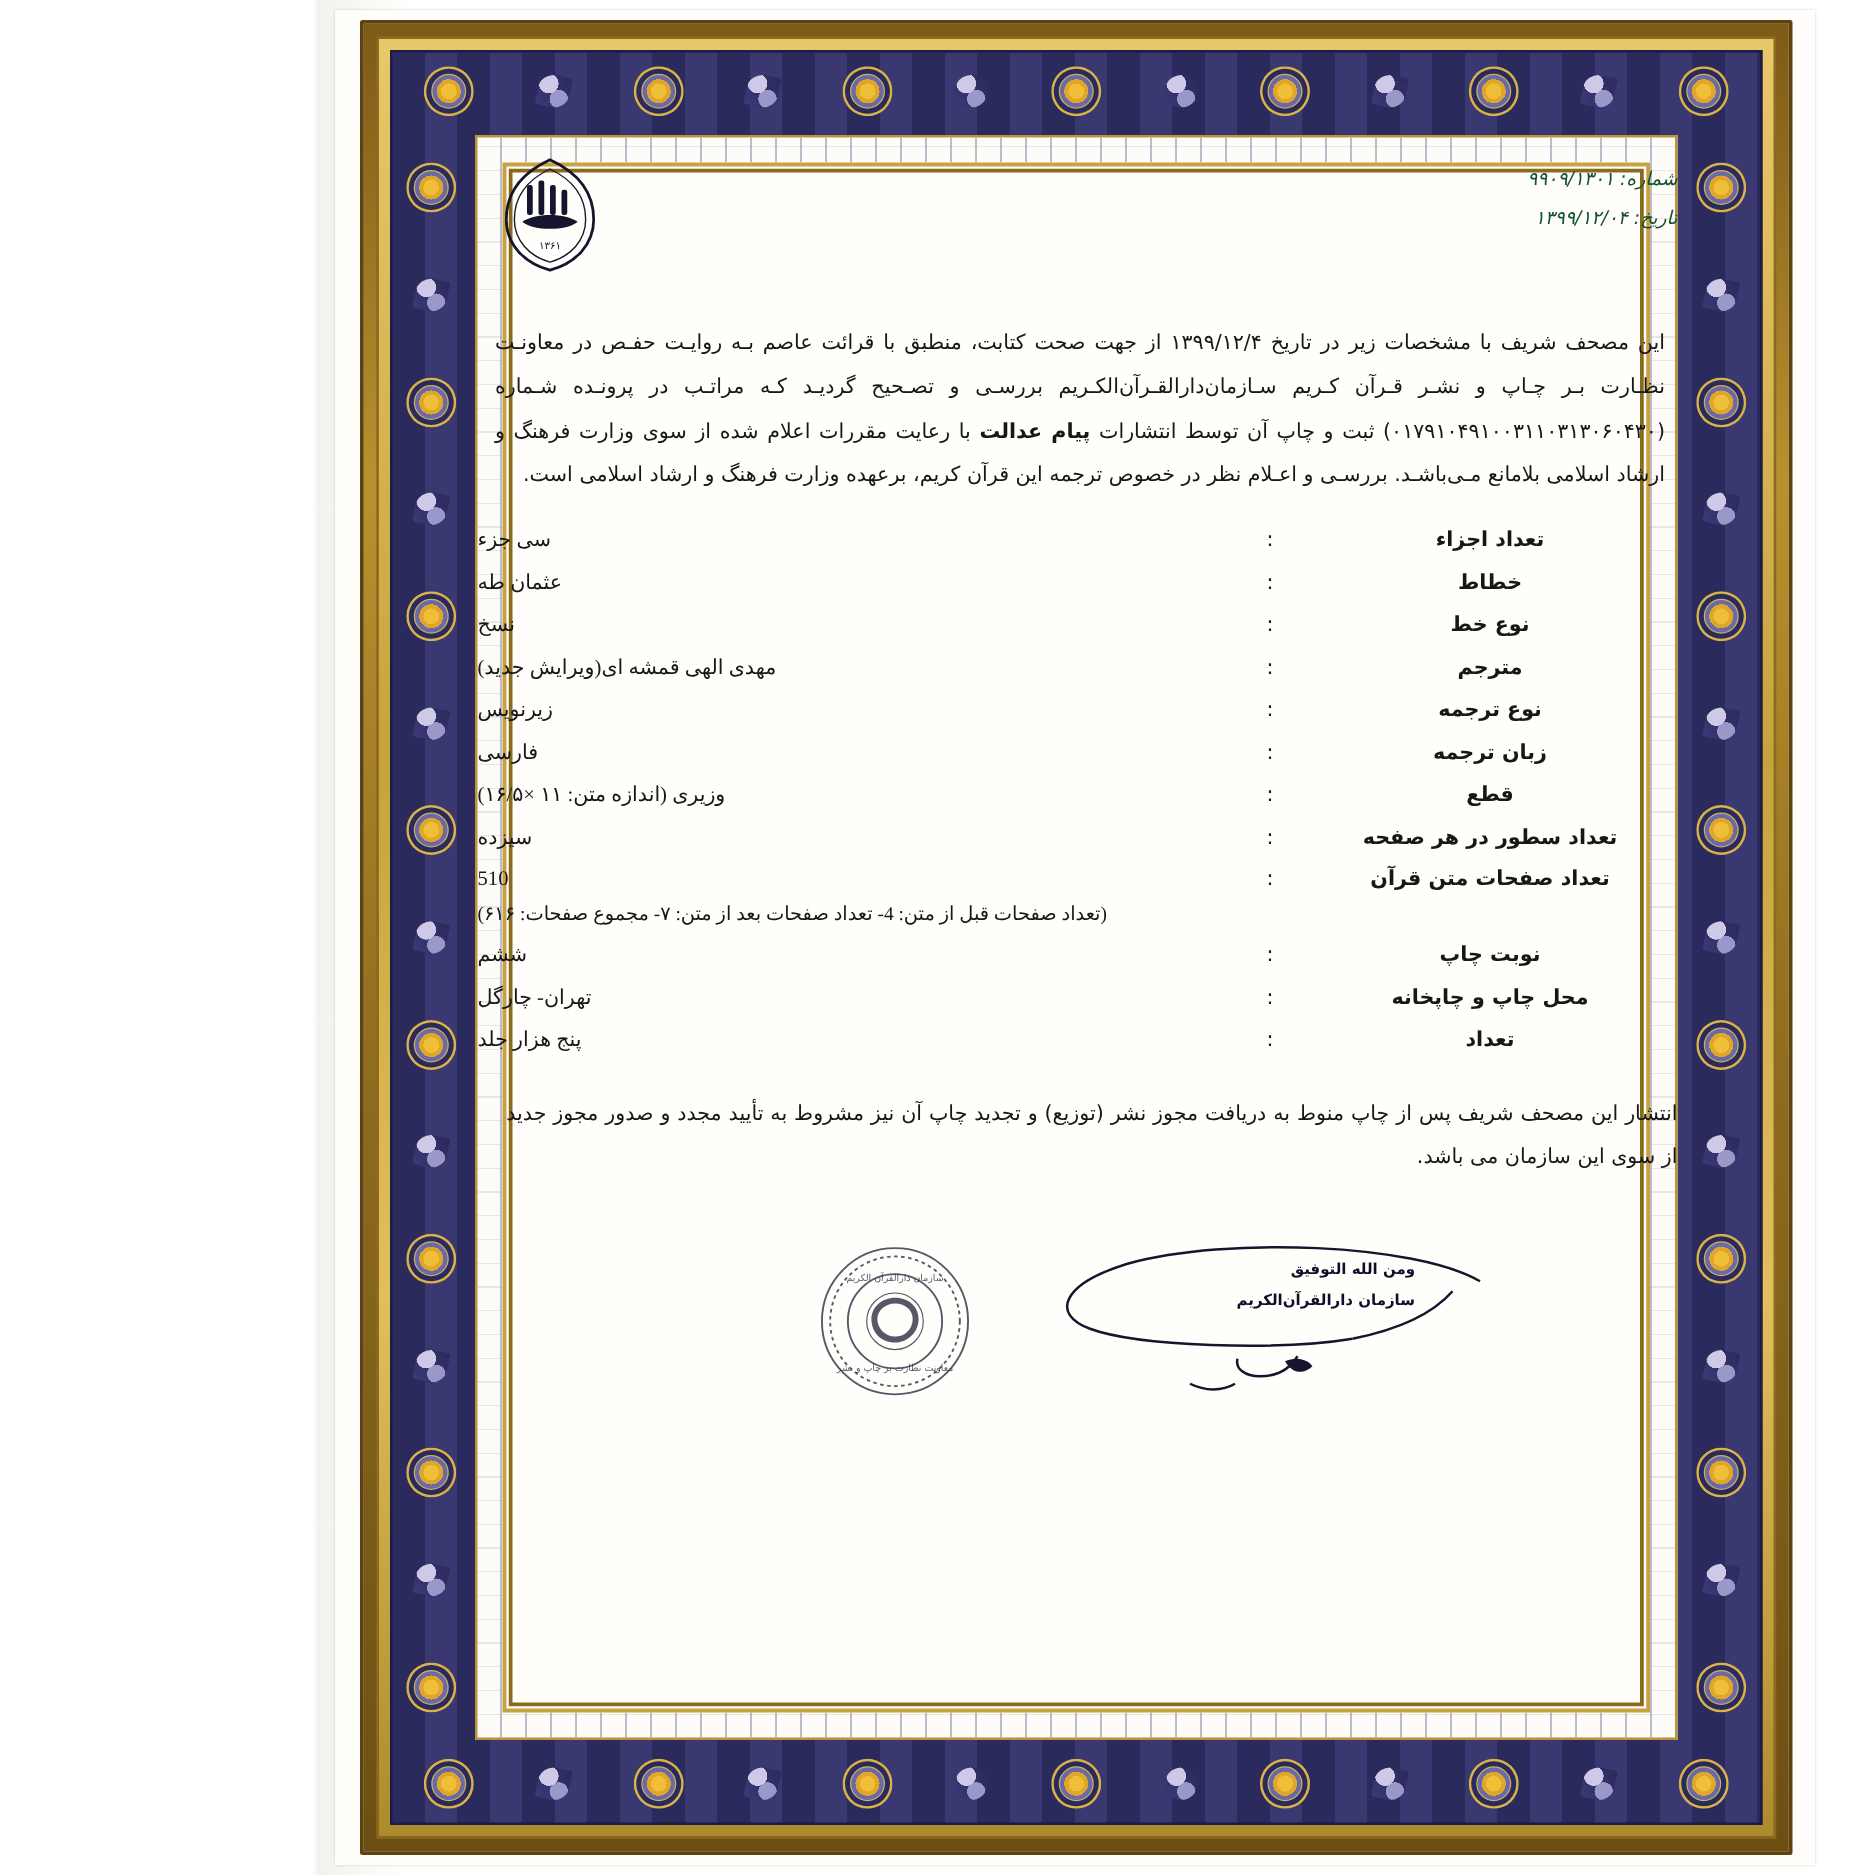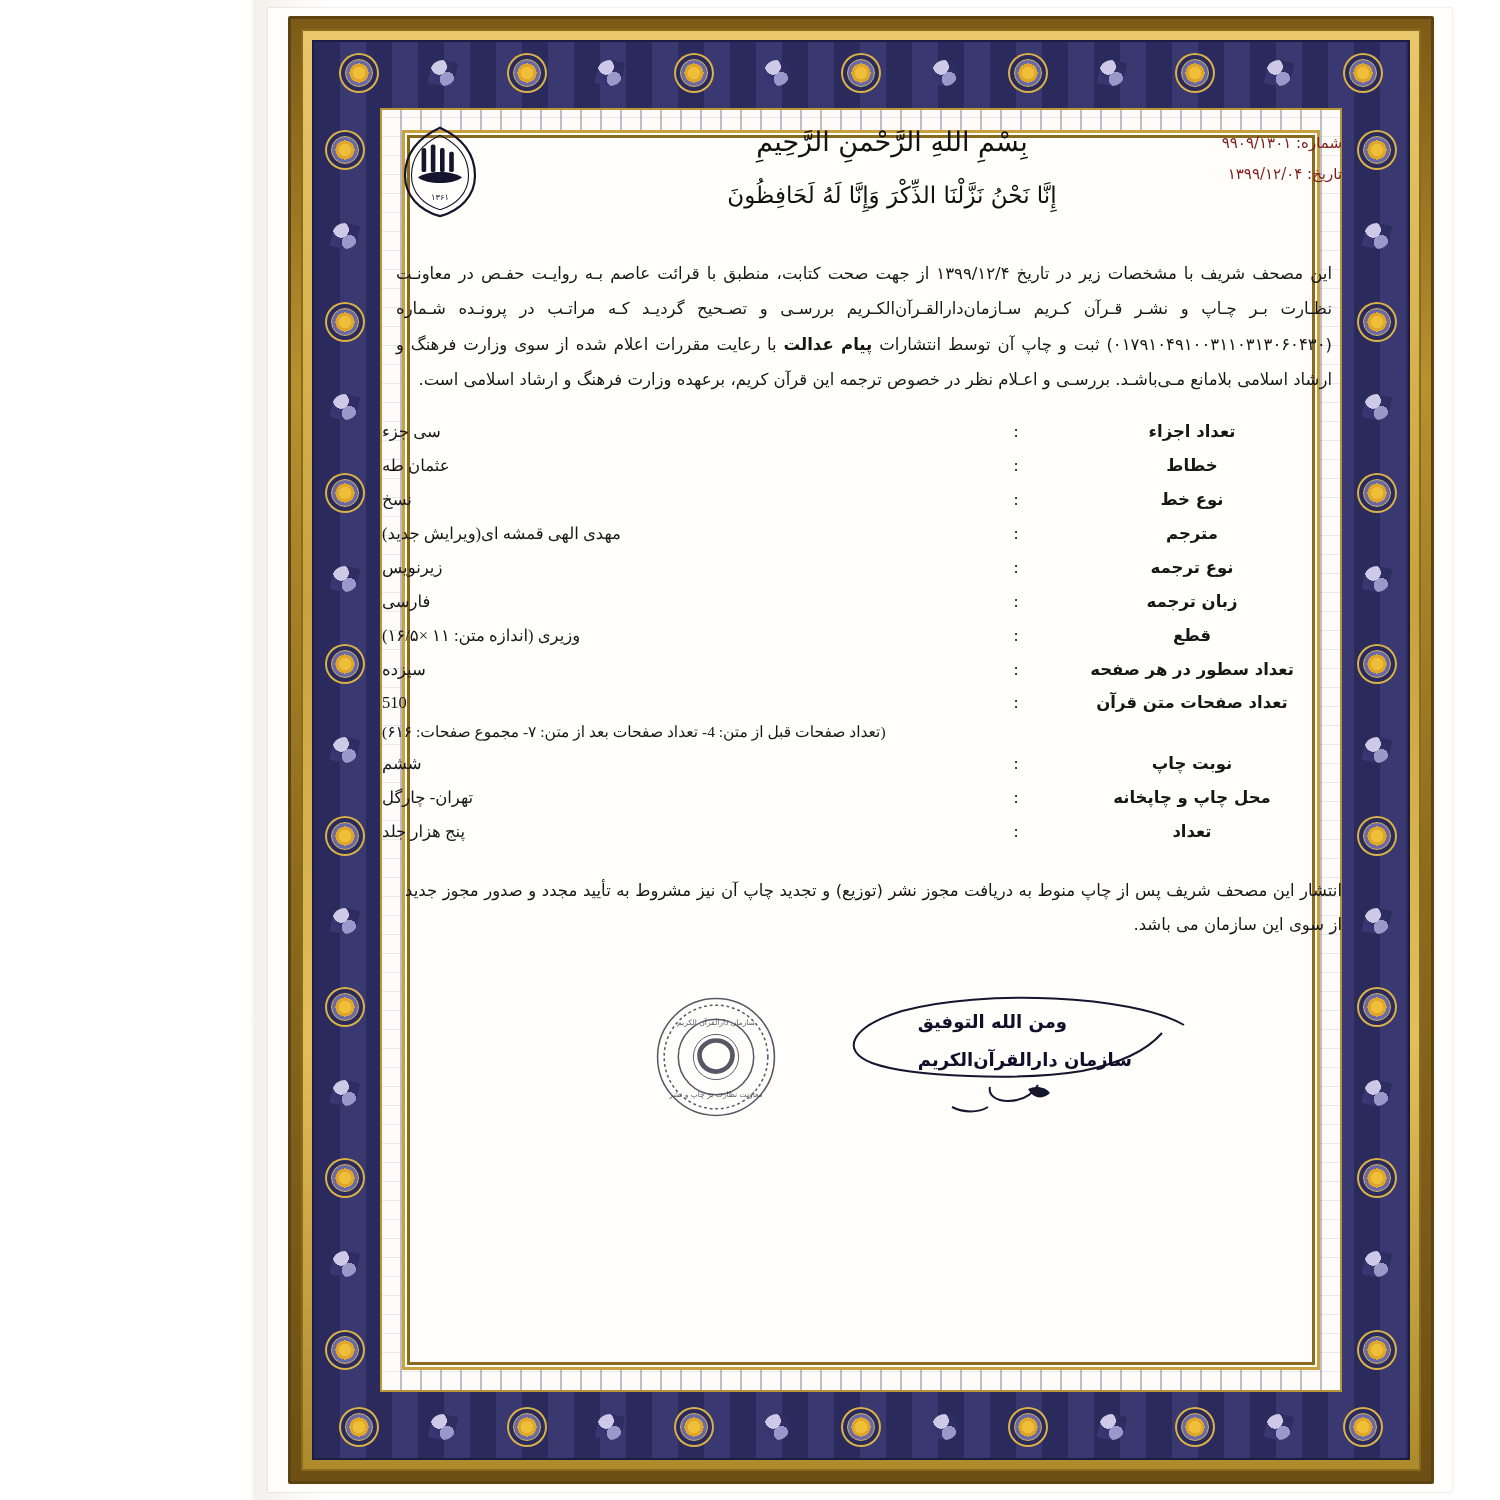--- a/index.html
+++ b/index.html
@@ -165,22 +165,23 @@
     position: relative;
     height: 130px;
   }
   .doc-number {
     position: absolute;
     right: 0;
     top: 8px;
     font-size: 15px;
     line-height: 2.05;
     letter-spacing: 0.2px;
-    color: #7f1d1d;
+    color: #14532d;
     white-space: nowrap;
+    font-style: italic;
   }
   .basmala-block {
     position: absolute;
     right: 190px;
     top: 0;
     width: 520px;
     text-align: center;
     color: #111;
   }
   .basmala {
@@ -262,22 +263,22 @@
   
   .signature-zone {
     position: relative;
     margin-top: 44px;
     height: 170px;
   }
   .sign-text {
     position: absolute;
     right: 210px;
     top: 16px;
-    text-align: left;
-    font-size: 18px;
+    text-align: right;
+    font-size: 12px;
     line-height: 2.1;
     font-weight: 700;
     color: #0f0f2a;
   }
   .sign-swash {
     position: absolute;
     right: 150px;
     top: 2px;
     width: 360px;
     height: 130px;
@@ -390,24 +391,20 @@
         <div>
           <span>شماره:</span>
           <span>۹۹۰۹/۱۳۰۱</span>
         </div>
         <div>
           <span>تاریخ:</span>
           <span>۱۳۹۹/۱۲/۰۴</span>
         </div>
       </div>
 
-      <div class="basmala-block">
-        <div class="basmala">بِسْمِ اللهِ الرَّحْمنِ الرَّحِیمِ</div>
-        <div class="ayah">إِنَّا نَحْنُ نَزَّلْنَا الذِّكْرَ وَإِنَّا لَهُ لَحَافِظُونَ</div>
-      </div>
 
       <div class="org-logo">
         <svg viewBox="0 0 100 104" width="92" height="96" aria-hidden="true">
           <g fill="none" stroke="#15152e" stroke-width="2.4">
             <path d="M50 4 C24 16 12 34 12 56 C12 78 28 94 50 100 C72 94 88 78 88 56 C88 34 76 16 50 4 Z"></path>
             <path d="M50 12 C29 22 19 37 19 56 C19 74 32 88 50 93 C68 88 81 74 81 56 C81 37 71 22 50 12 Z" stroke-width="1.2"></path>
           </g>
           <g fill="#15152e">
             <rect x="30" y="26" width="5" height="26" rx="2"></rect>
             <rect x="40" y="22" width="5" height="30" rx="2"></rect>

